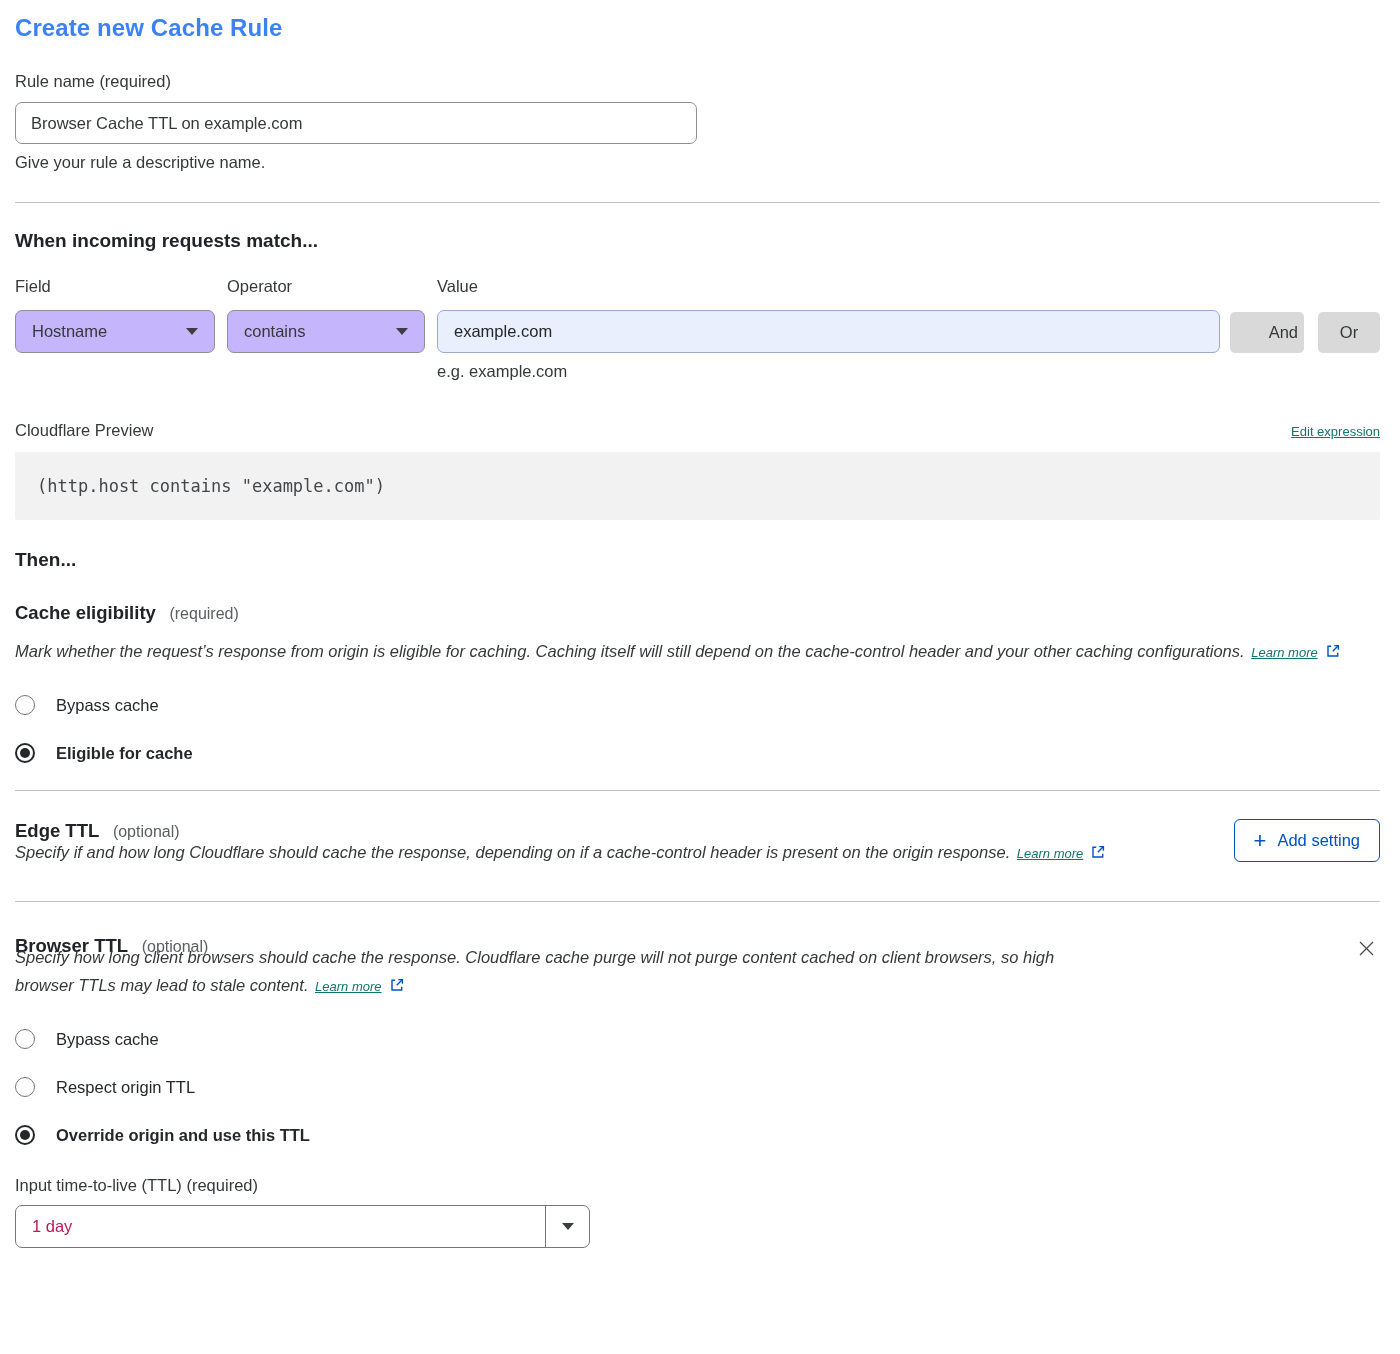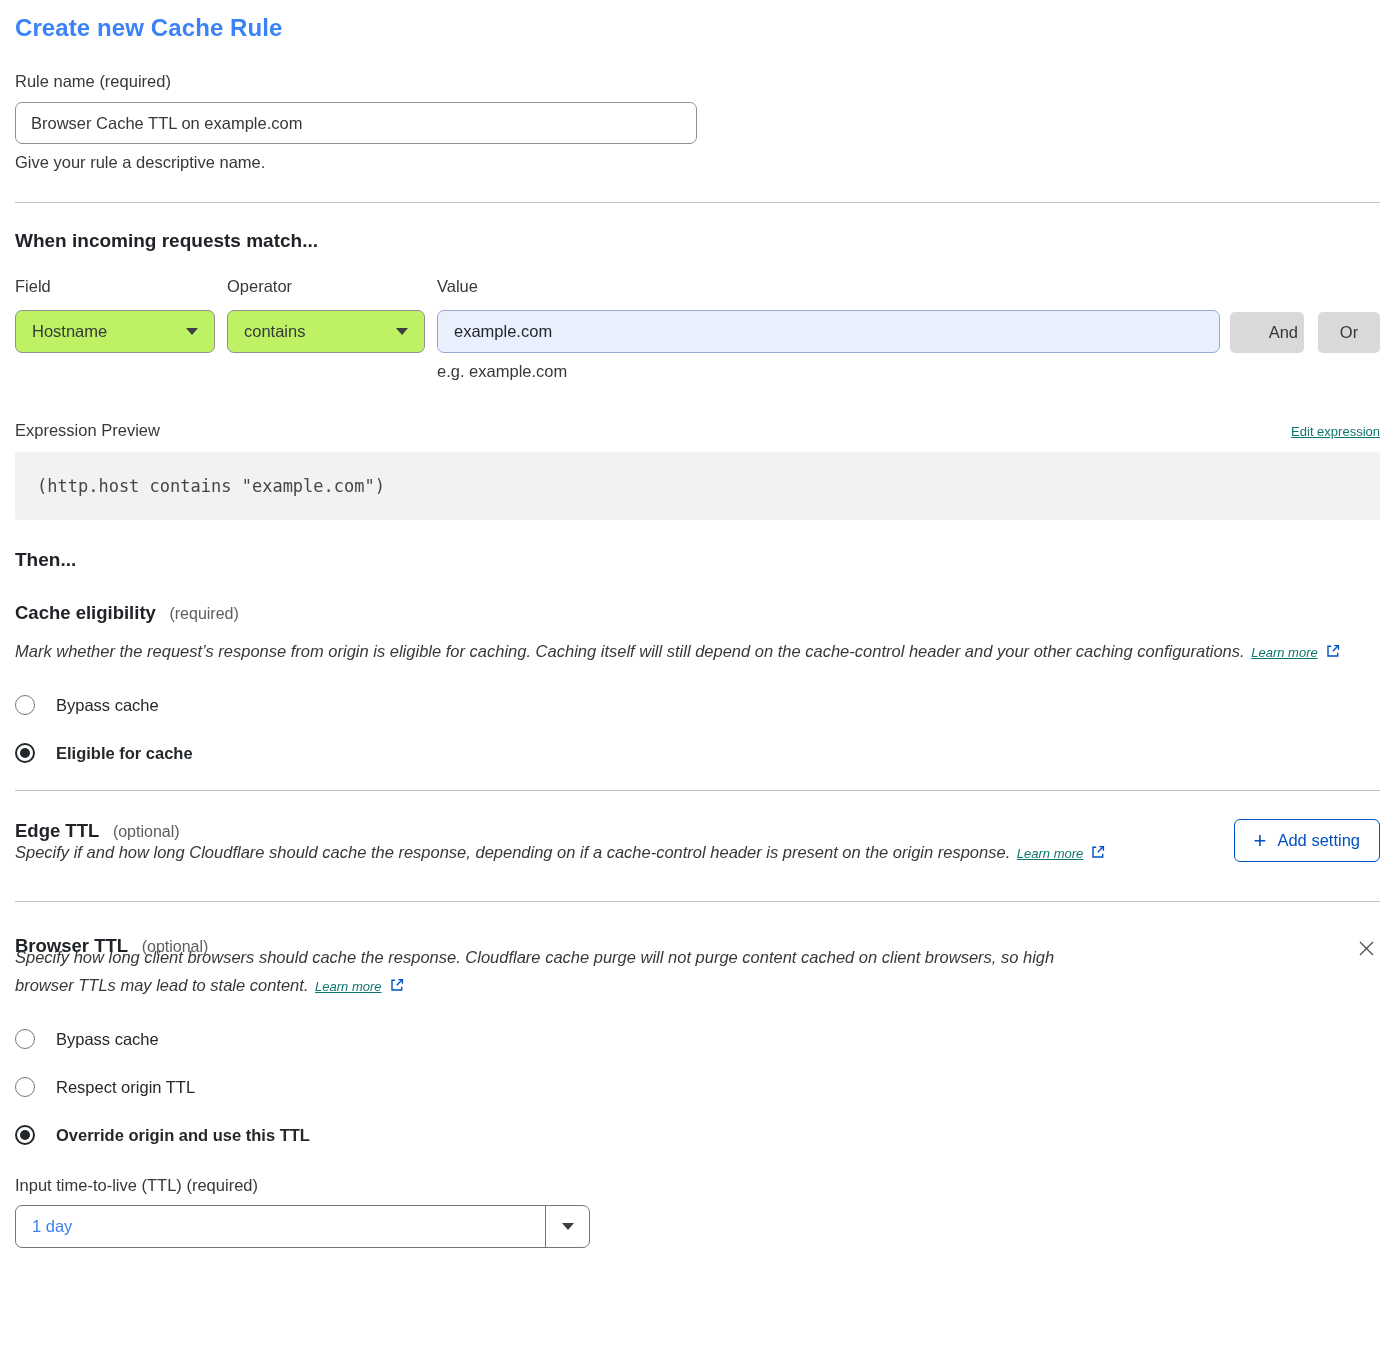--- a/index.html
+++ b/index.html
@@ -32,21 +32,21 @@
   .rule-name-group { margin-top: 30px; }
   .match-heading { margin-top: 27px; }
 
   .match-row { display: flex; margin-top: 25px; align-items: flex-start; }
   .col-field { width: 200px; margin-right: 12px; }
   .col-operator { width: 198px; margin-right: 12px; }
   .col-value { flex: 1; margin-right: 10px; }
   .select-box {
     margin-top: 14px; height: 43px; border: 1px solid #8e9193; border-radius: 7px;
     display: flex; align-items: center; justify-content: space-between;
-    padding: 0 16px; background: #bef264; cursor: pointer;
+    padding: 0 16px; background: #c4b5fd; cursor: pointer;
   }
   .caret {
     width: 0; height: 0;
     border-left: 6px solid transparent; border-right: 6px solid transparent;
     border-top: 7px solid #3c3f41;
   }
   .value-input {
     margin-top: 14px; width: 100%; height: 43px;
     border: 1px solid #9aa9cf; border-radius: 7px; padding: 0 16px;
     background: #e9effc; font-family: "Liberation Sans", sans-serif;
@@ -101,21 +101,21 @@
   }
   .add-setting-btn .plus { font-size: 22px; font-weight: 400; margin-right: 11px; line-height: 1; }
   .close-btn { background: none; border: none; padding: 2px; cursor: pointer; margin: 2px 2px 0 0; }
 
   .ttl-group { margin-top: 31px; }
   .ttl-select {
     margin-top: 10px; width: 575px; height: 43px; border: 1px solid #74777a;
     border-radius: 7px; display: flex; align-items: stretch; background: #fff; cursor: pointer;
     overflow: hidden;
   }
-  .ttl-value { flex: 1; display: flex; align-items: center; padding-left: 16px; color: #3b82f6; }
+  .ttl-value { flex: 1; display: flex; align-items: center; padding-left: 16px; color: #be185d; }
   .ttl-caret-box {
     width: 44px; border-left: 1px solid #74777a;
     display: flex; align-items: center; justify-content: center;
   }
   .edge-desc { max-width: 1105px; }
   .browser-desc { max-width: 1092px; }
   .cache-desc { max-width: 1350px; }
 </style>
 </head>
 <body>
@@ -152,21 +152,21 @@
     <div class="col-value">
       <div class="col-label">Value</div>
       <input class="value-input" type="text" value="example.com" style="">
       <div class="help">e.g. example.com</div>
     </div>
     <button class="gray-btn and-btn">And</button>
     <button class="gray-btn or-btn">Or</button>
   </div>
 
   <div class="expr-header">
-    <div>Expression Preview</div>
+    <div>Cloudflare Preview</div>
     <a class="link">Edit expression</a>
   </div>
   <div class="code-block">
     <code>(http.host contains "example.com")</code>
   </div>
 
   <h2 class="then-heading">Then...</h2>
 
   <div class="section-title-row">
     <span class="h3">Cache eligibility</span>

